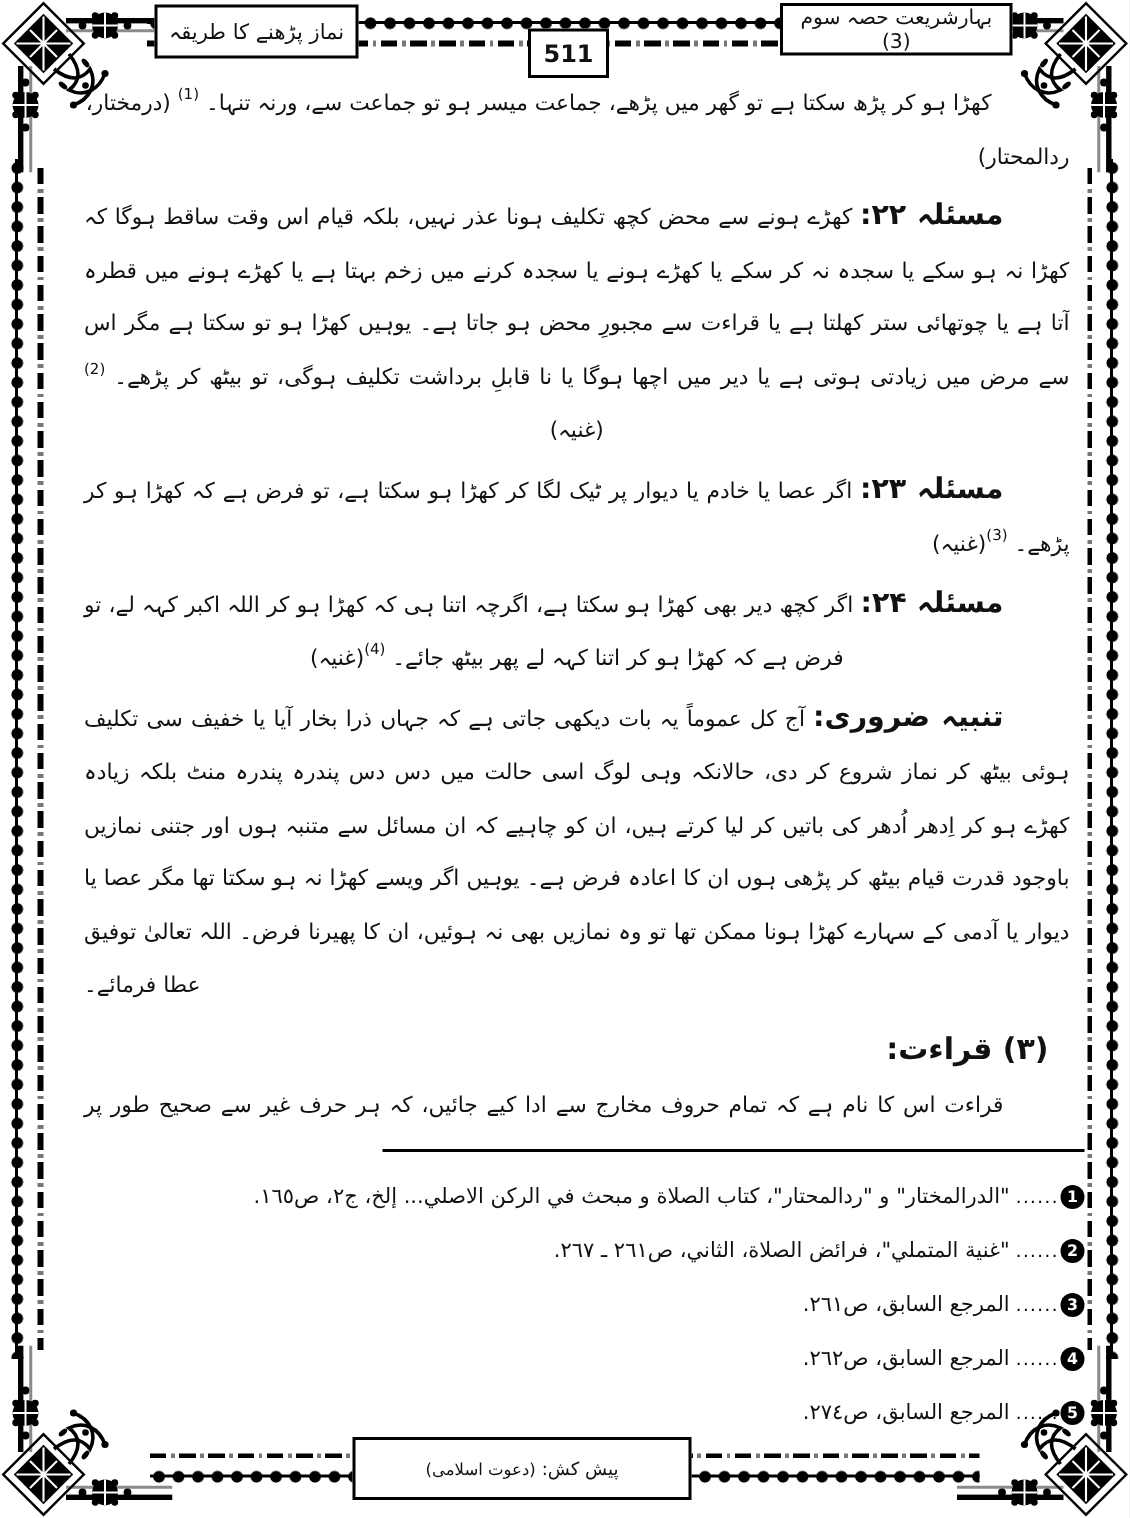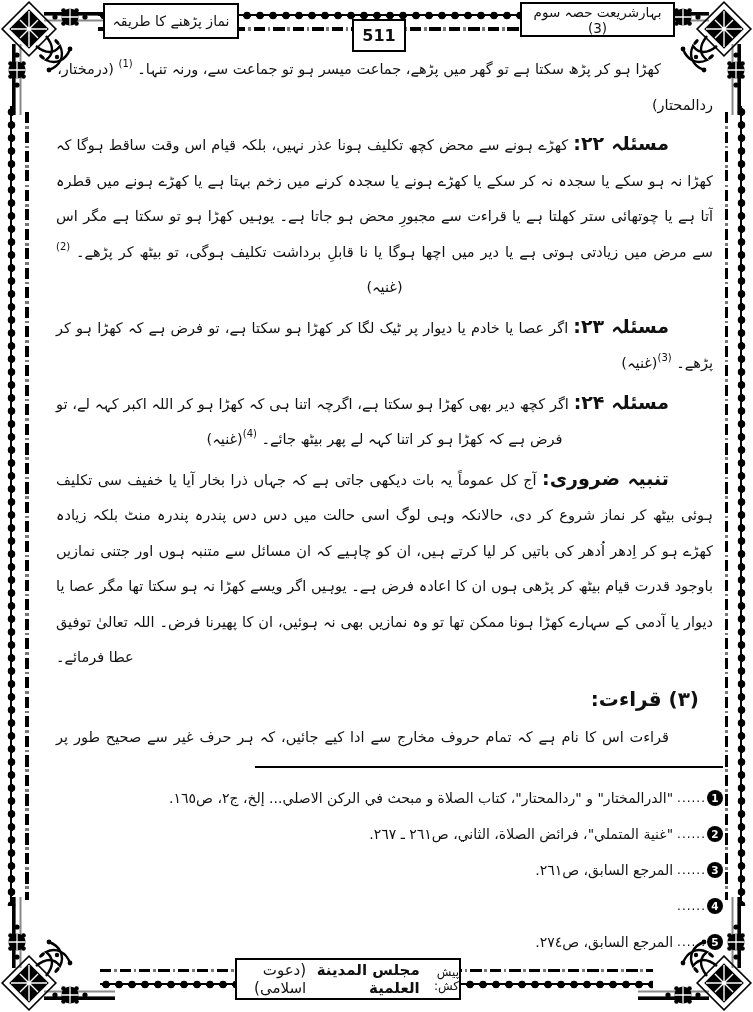--- a/index.html
+++ b/index.html
@@ -71,21 +71,21 @@
           font-size:10.5px; font-weight:bold; display:inline-flex; align-items:center; justify-content:center;
           direction:ltr; margin-left:1px;}
   .fn-dots{flex:0 0 auto; letter-spacing:1px; color:#000; margin-left:4px; font-size:12px;}
   .fn-text{white-space:nowrap;}
   
   .footer-box{position:absolute; left:235px; bottom:12px; width:222px; height:38px; z-index:6;
               background:#fff; border:2px solid #000; display:flex; align-items:center;
               justify-content:center; gap:4px; direction:rtl;}
   .footer-prefix{font-size:12px;}
   .footer-org{font-size:15px; font-weight:bold;}
-  .footer-suffix{font-size:15px;}
+  .footer-suffix{font-size:11px;}
 </style>
 </head>
 <body>
 
 <div class="page">
 
   <svg width="0" height="0" style="position:absolute">
     <defs>
       <g id="corner-ornament">
 
@@ -194,27 +194,27 @@
       <span class="fn-text">"غنية المتملي"، فرائض الصلاة، الثاني، ص٢٦١ ـ ٢٦٧.</span>
     </div>
     <div class="footnote">
       <span class="fn-num">3</span>
       <span class="fn-dots">......</span>
       <span class="fn-text">المرجع السابق، ص٢٦١.</span>
     </div>
     <div class="footnote">
       <span class="fn-num">4</span>
       <span class="fn-dots">......</span>
+      <span class="fn-text">المرجع السابق، ص٢٦٢.</span>
     </div>
     <div class="footnote">
       <span class="fn-num">5</span>
       <span class="fn-dots">......</span>
       <span class="fn-text">المرجع السابق، ص٢٧٤.</span>
     </div>
   </div>
 
   <div class="footer-box">
     <span class="footer-prefix">پیش کش:</span>
-    <span class="footer-org">مجلس المدینة العلمیة</span>
     <span class="footer-suffix">(دعوت اسلامی)</span>
   </div>
 
 </div>
 
 </body></html>

